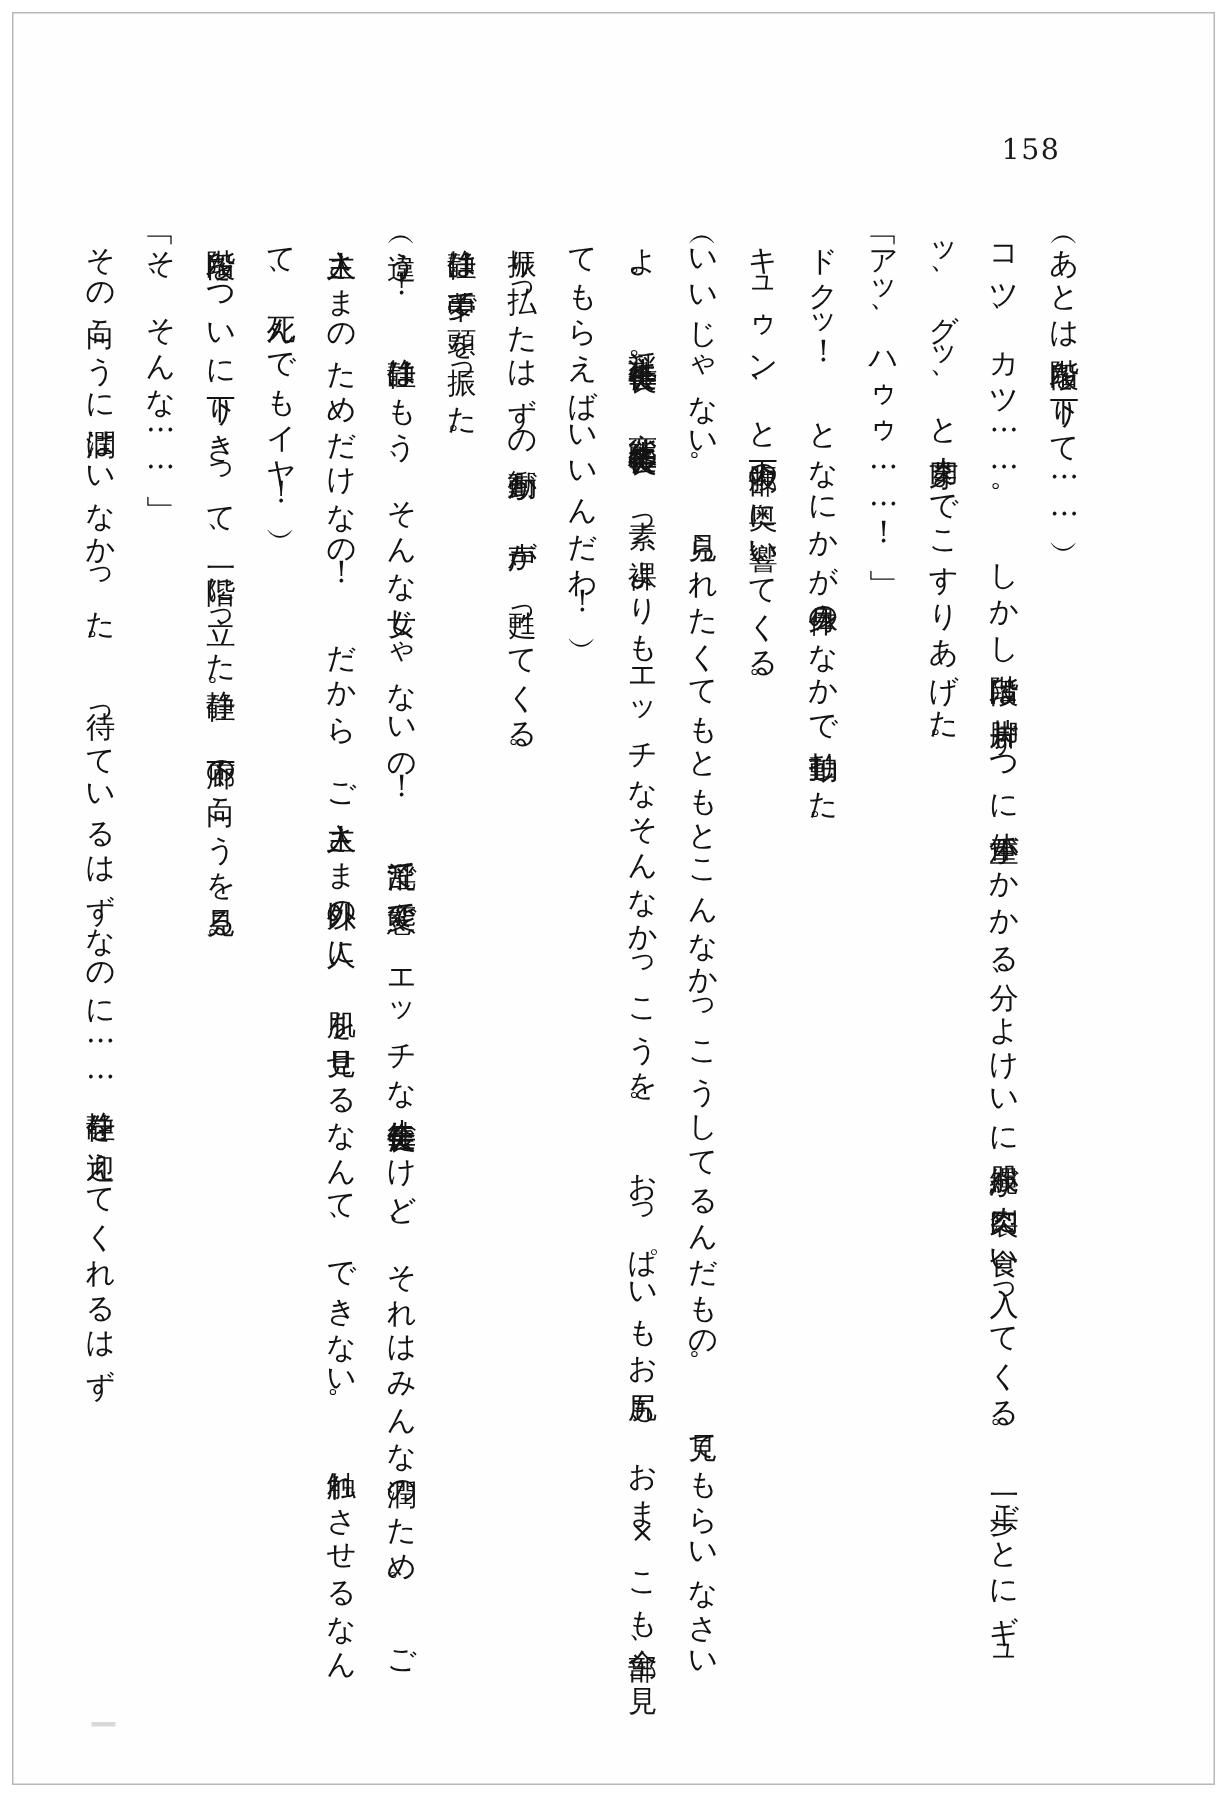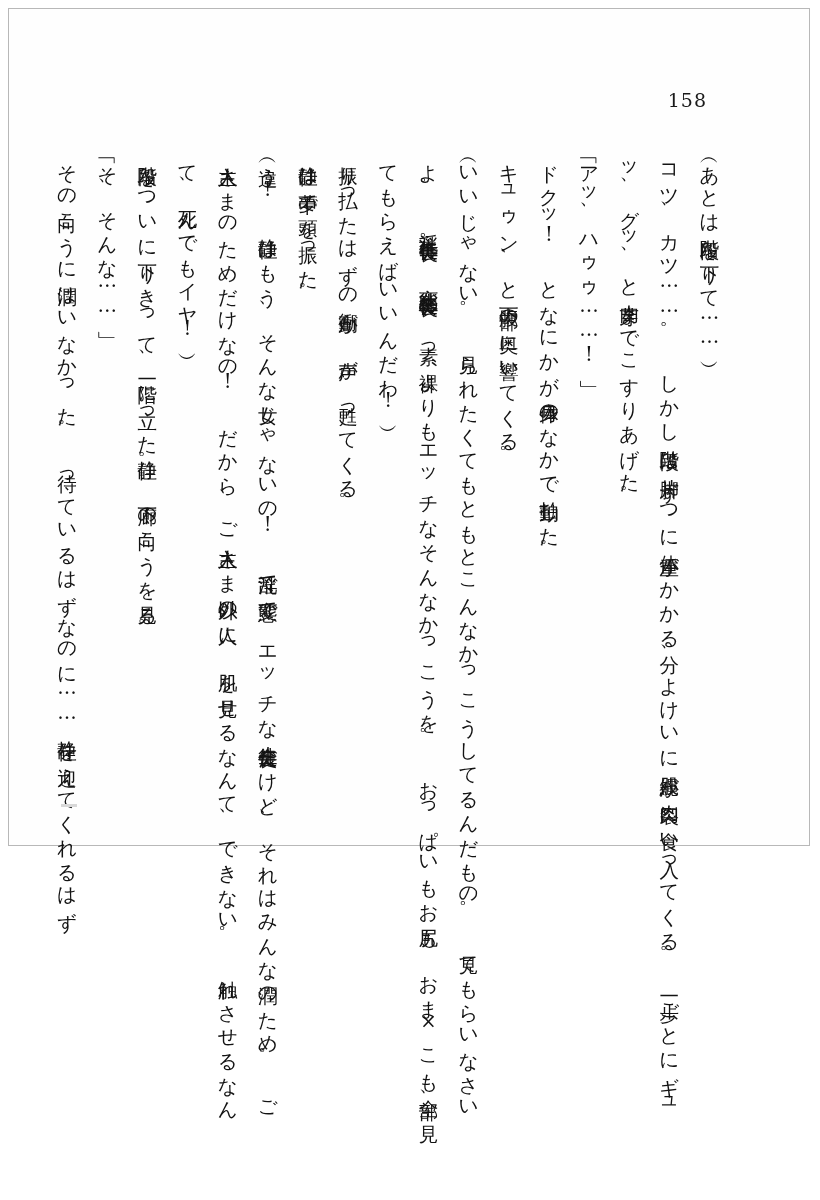--- a/index.html
+++ b/index.html
@@ -15,21 +15,21 @@
     color: #111111;
     overflow: hidden;
   }
 
   
   .page-frame {
     position: absolute;
     left: 8px;
     top: 8px;
     width: 802px;
-    height: 838px;
+    height: 1182px;
     border: 1px solid #b8b8b8;
     box-sizing: border-box;
     background: #fefefe;
   }
 
   .page-inner {
     position: absolute;
     left: 22px;
     top: 22px;
     right: 22px;

